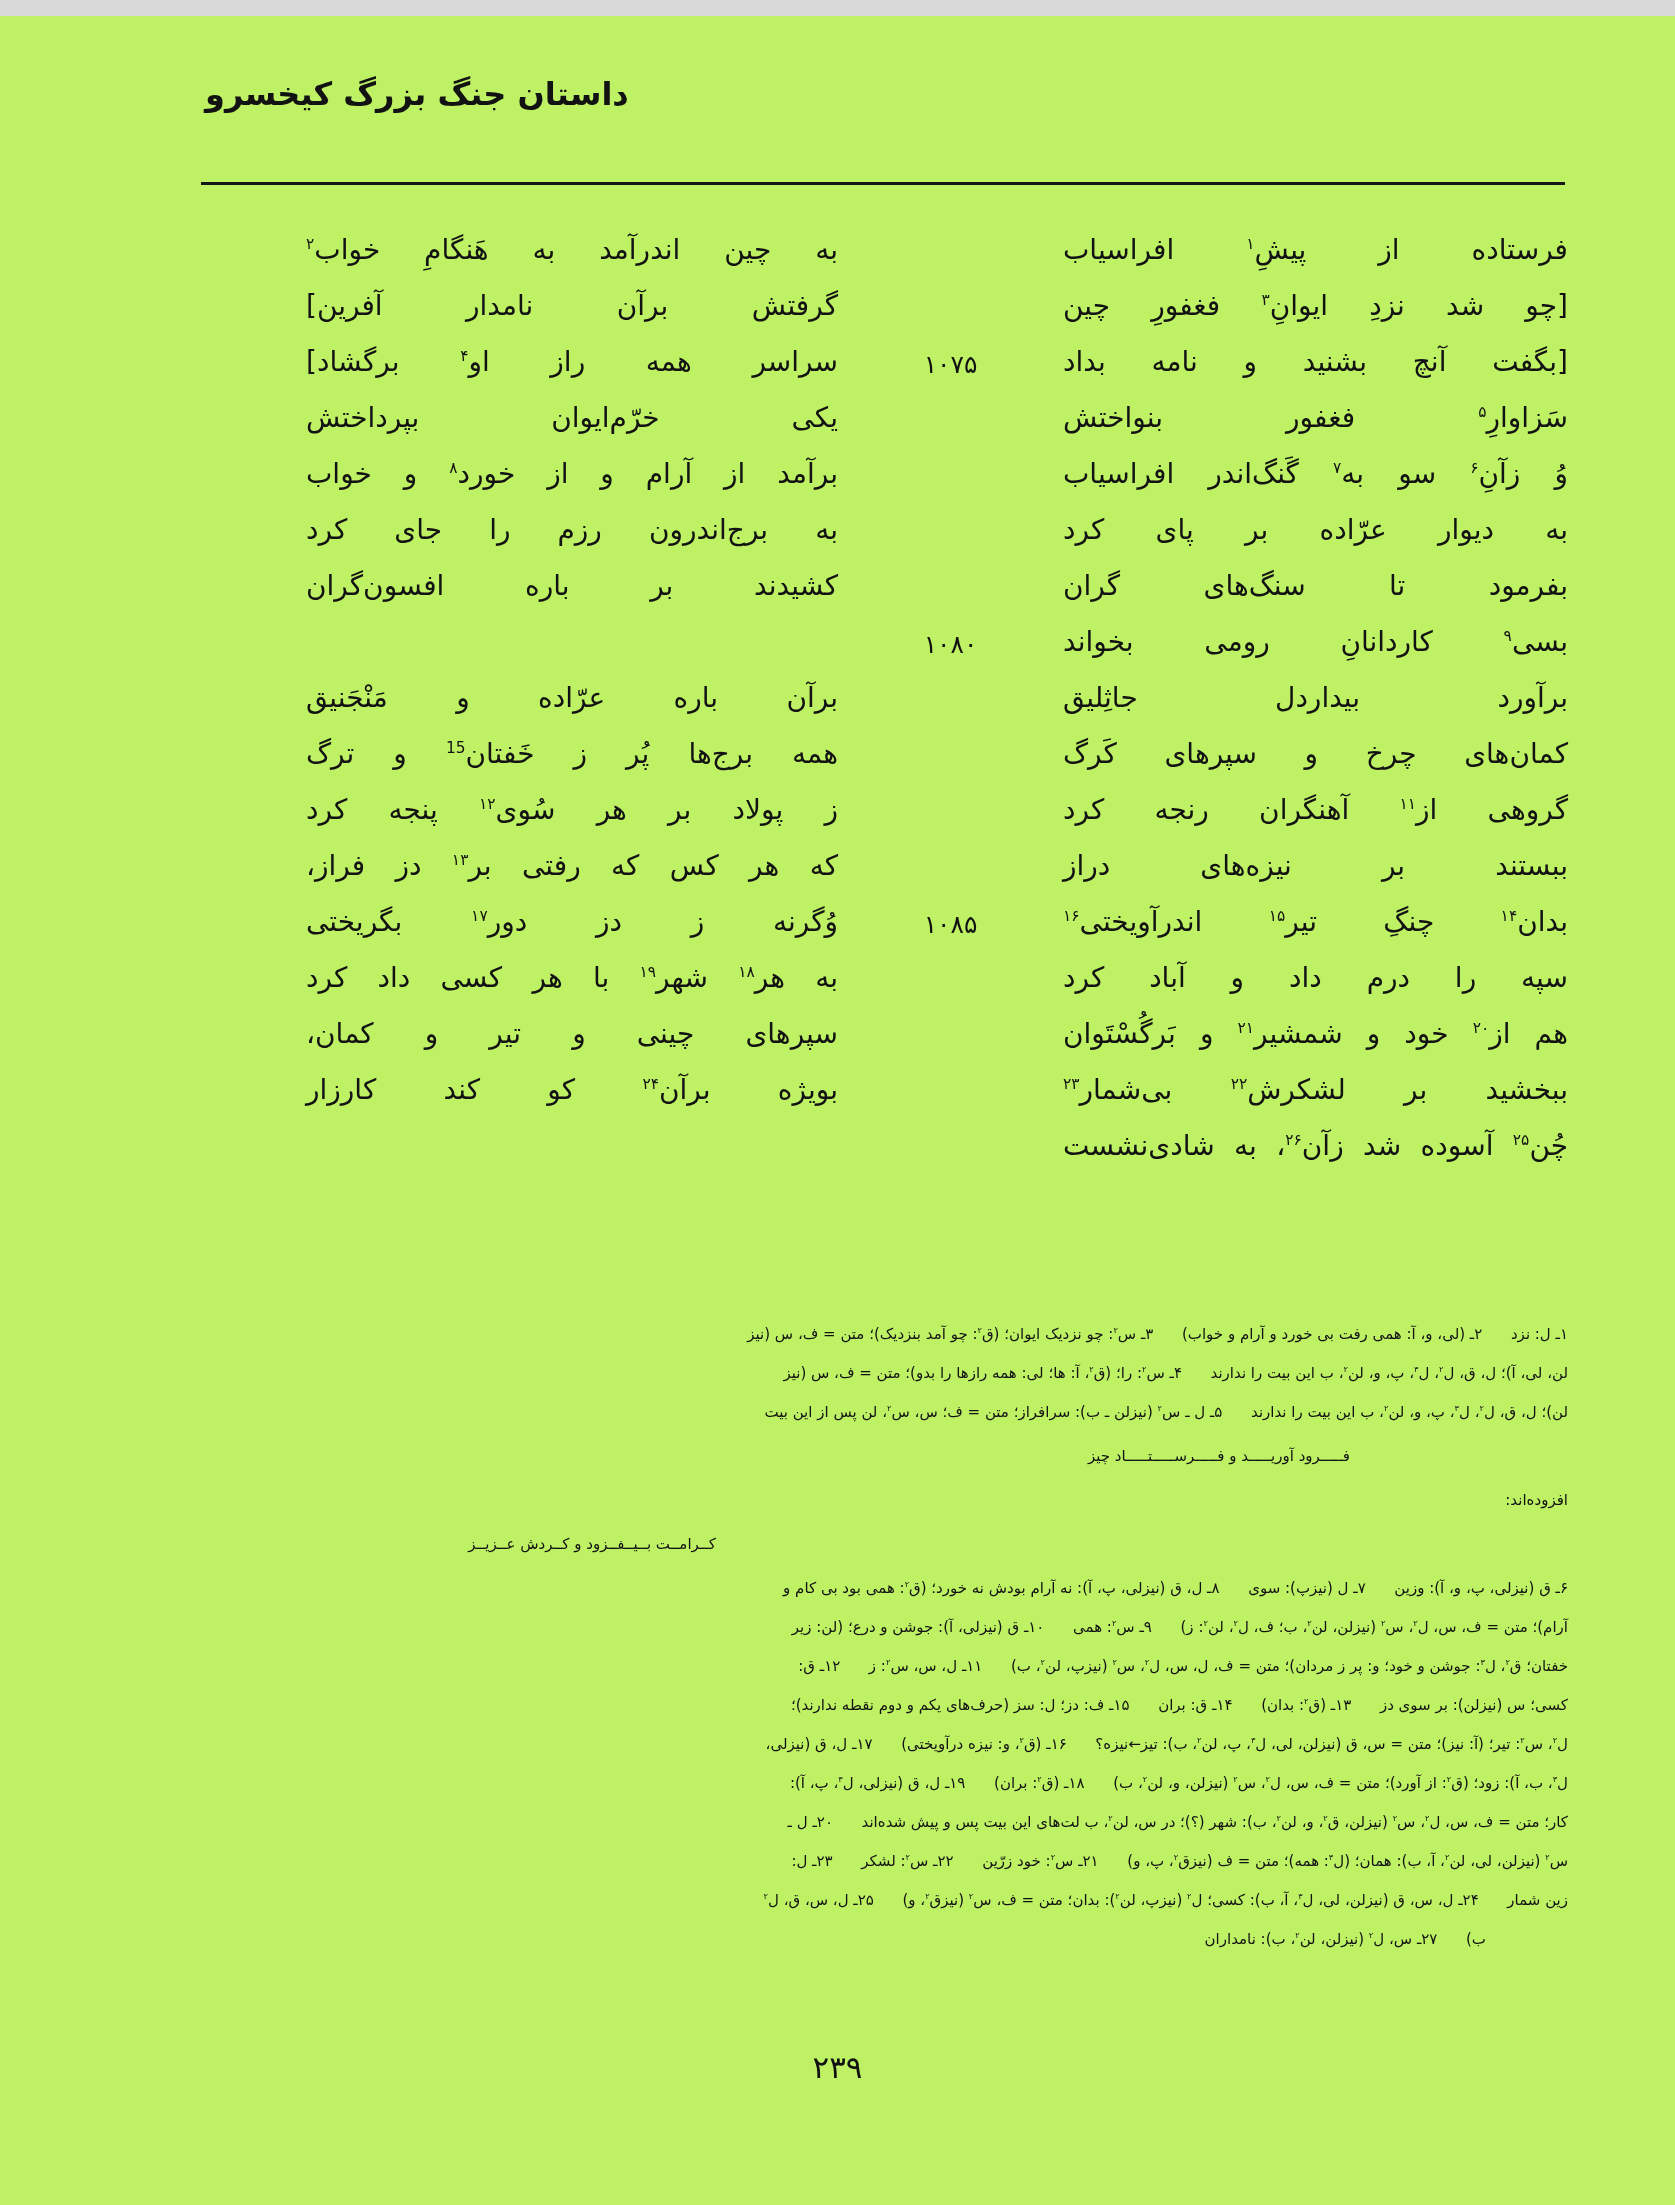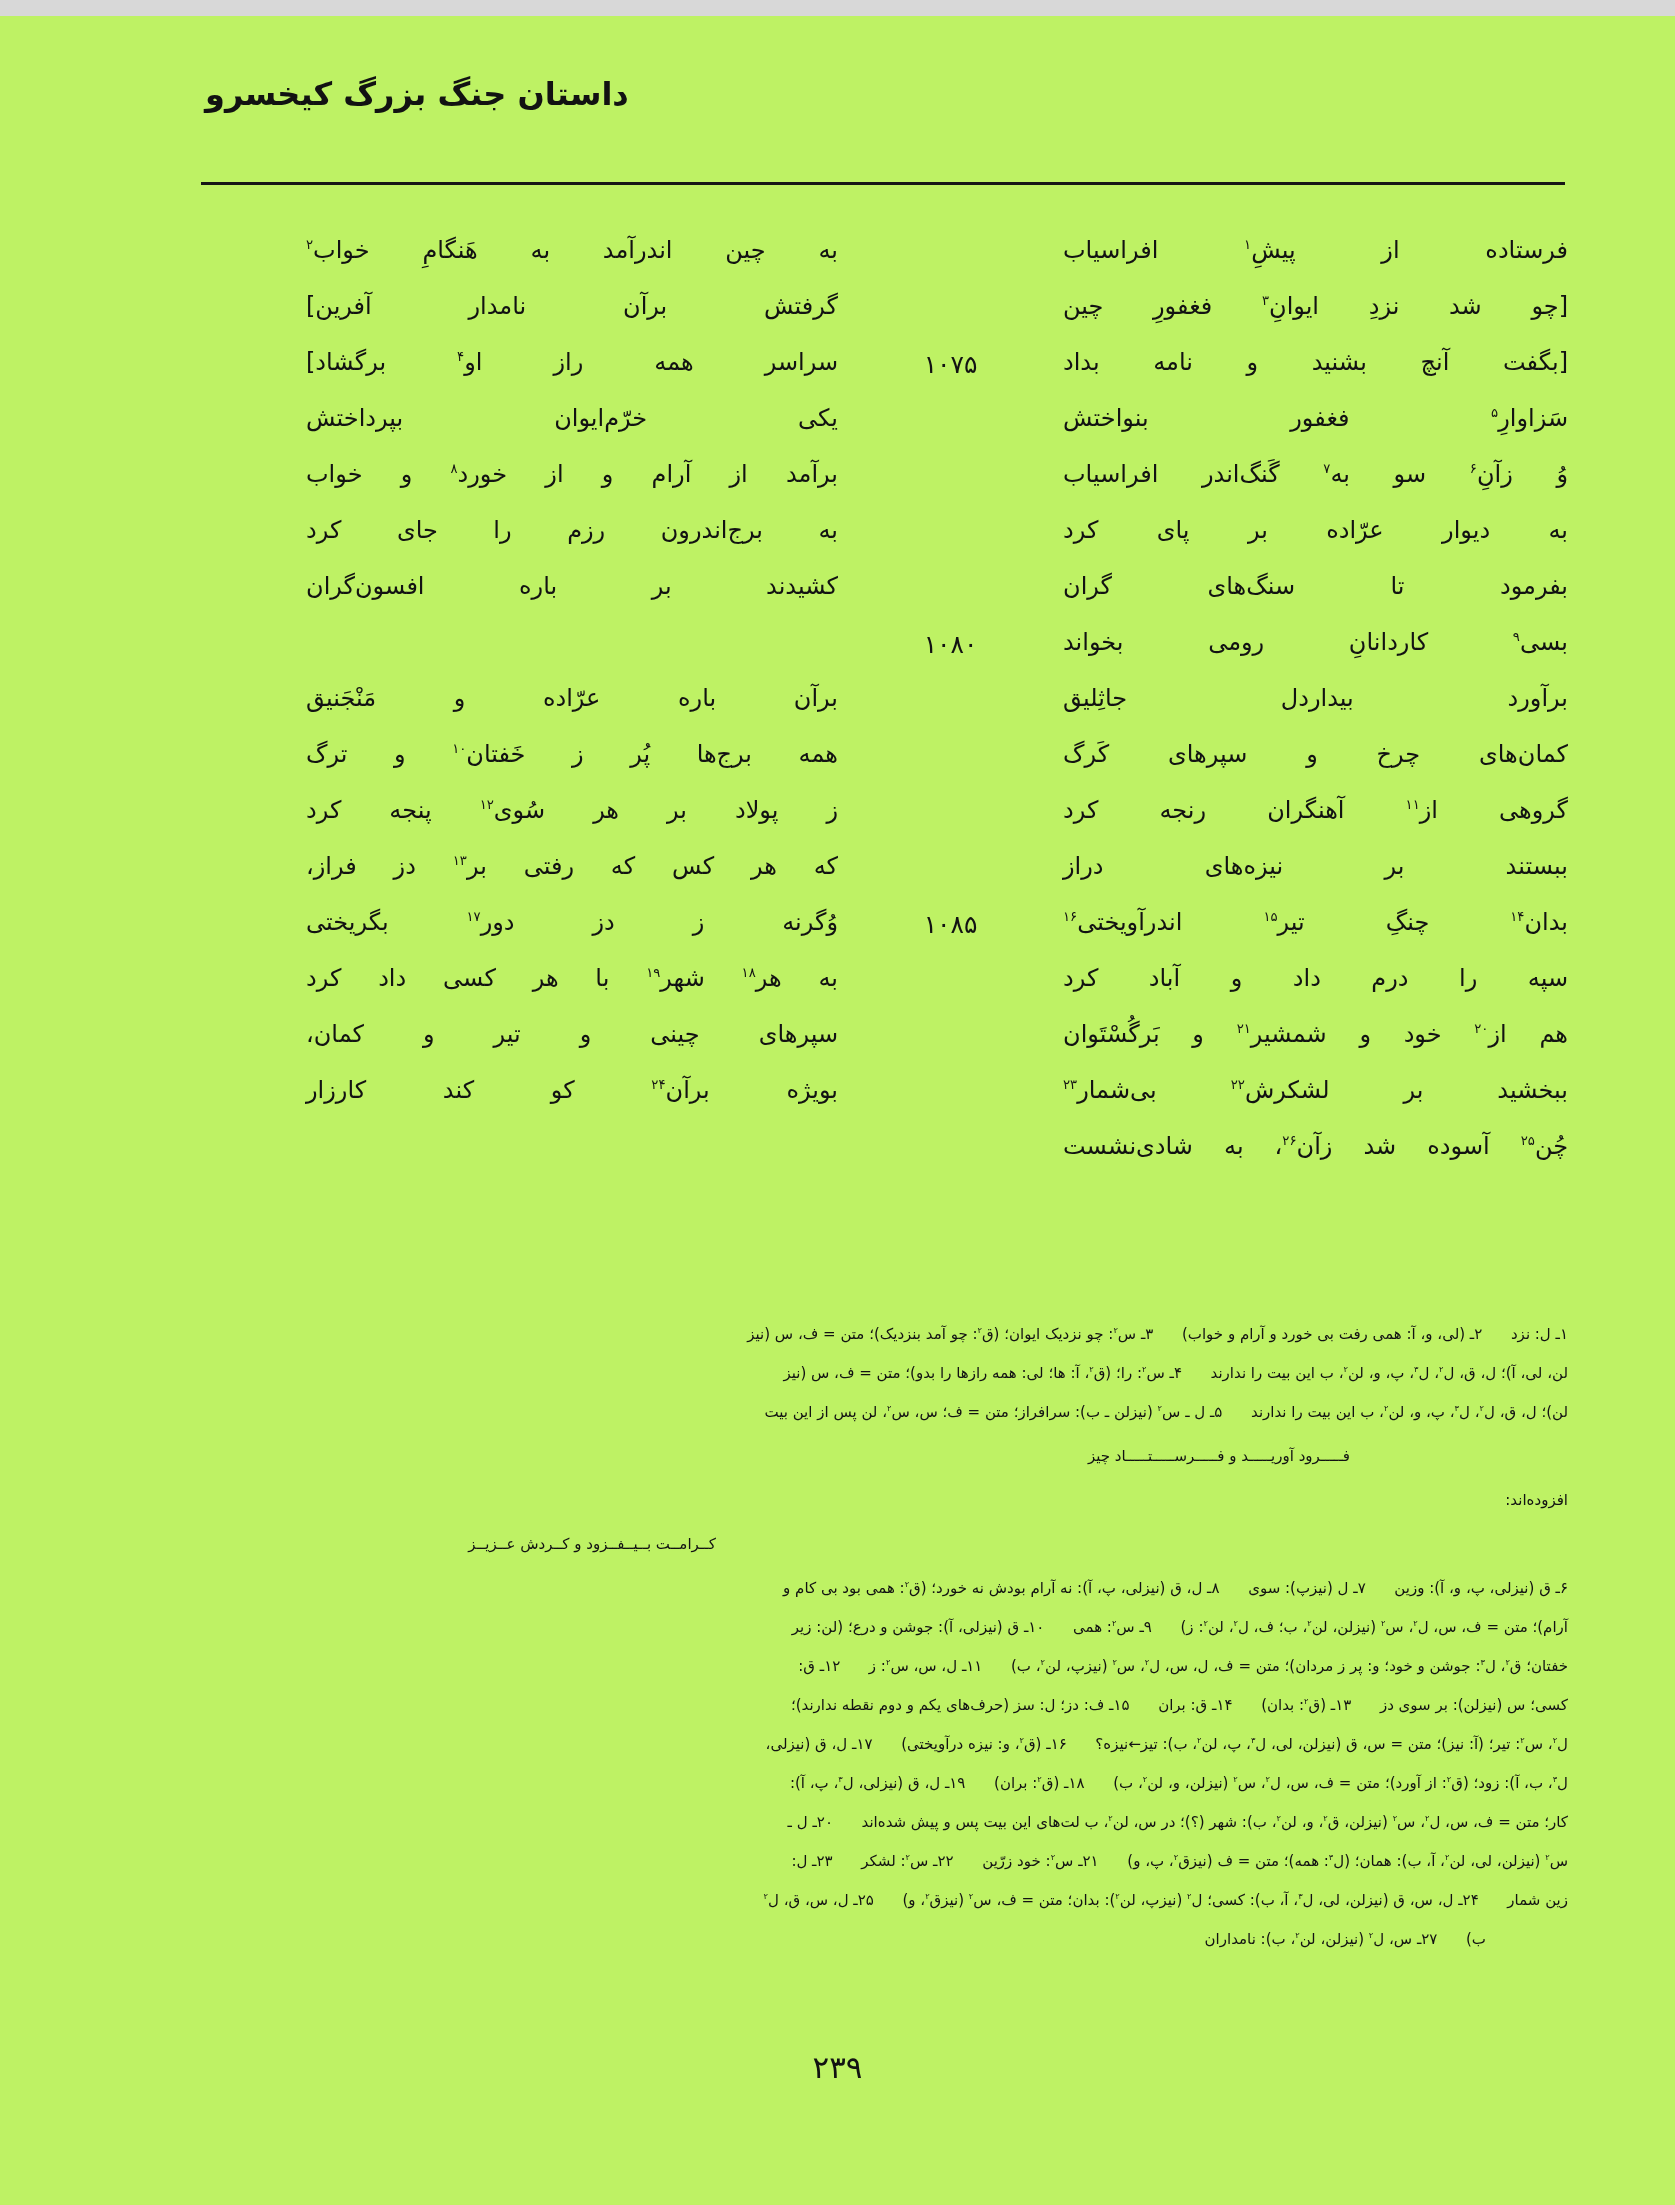--- a/index.html
+++ b/index.html
@@ -22,21 +22,21 @@
     position:absolute;top:166px;left:201px;width:1364px;height:3.4px;
     background:#161616;border:none;
   }
   
   .poem{
     position:absolute;top:206px;right:107px;width:1262px;
     display:flex;flex-direction:column;direction:rtl;
   }
   .verse-row{display:flex;direction:rtl;height:56px;align-items:center;}
   .hemi{
-    font-size:24px;line-height:1;
+    font-size:28px;line-height:1;
     text-align:justify;text-align-last:justify;text-justify:inter-word;
     direction:rtl;
   }
   .hemi-right{width:505px;}
   .hemi-left{width:532px;}
   .verse-num{
     width:225px;font-size:25px;text-align:center;direction:rtl;
     padding-top:4.1px;
   }
   sup{font-size:0.55em;vertical-align:super;line-height:0;}
@@ -109,21 +109,21 @@
         <div class="verse-num">۱۰۸۰</div>
       </div>
       <div class="verse-row">
         <div class="hemi hemi-right">برآورد بیداردل جاثِلیق</div>
         <div class="verse-num"></div>
         <div class="hemi hemi-left">برآن باره عرّاده و مَنْجَنیق</div>
       </div>
       <div class="verse-row">
         <div class="hemi hemi-right">کمان‌های چرخ و سپرهای کَرگ</div>
         <div class="verse-num"></div>
-        <div class="hemi hemi-left">همه برج‌ها پُر ز خَفتان<sup>۱۰</sup> و ترگ</div>
+        <div class="hemi hemi-left">همه برج‌ها پُر ز خَفتان<sup>15</sup> و ترگ</div>
       </div>
       <div class="verse-row">
         <div class="hemi hemi-right">گروهی از<sup>۱۱</sup> آهنگران رنجه کرد</div>
         <div class="verse-num"></div>
         <div class="hemi hemi-left">ز پولاد بر هر سُوی<sup>۱۲</sup> پنجه کرد</div>
       </div>
       <div class="verse-row">
         <div class="hemi hemi-right">ببستند بر نیزه‌های دراز</div>
         <div class="verse-num"></div>
         <div class="hemi hemi-left">که هر کس که رفتی بر<sup>۱۳</sup> دز فراز،</div>

